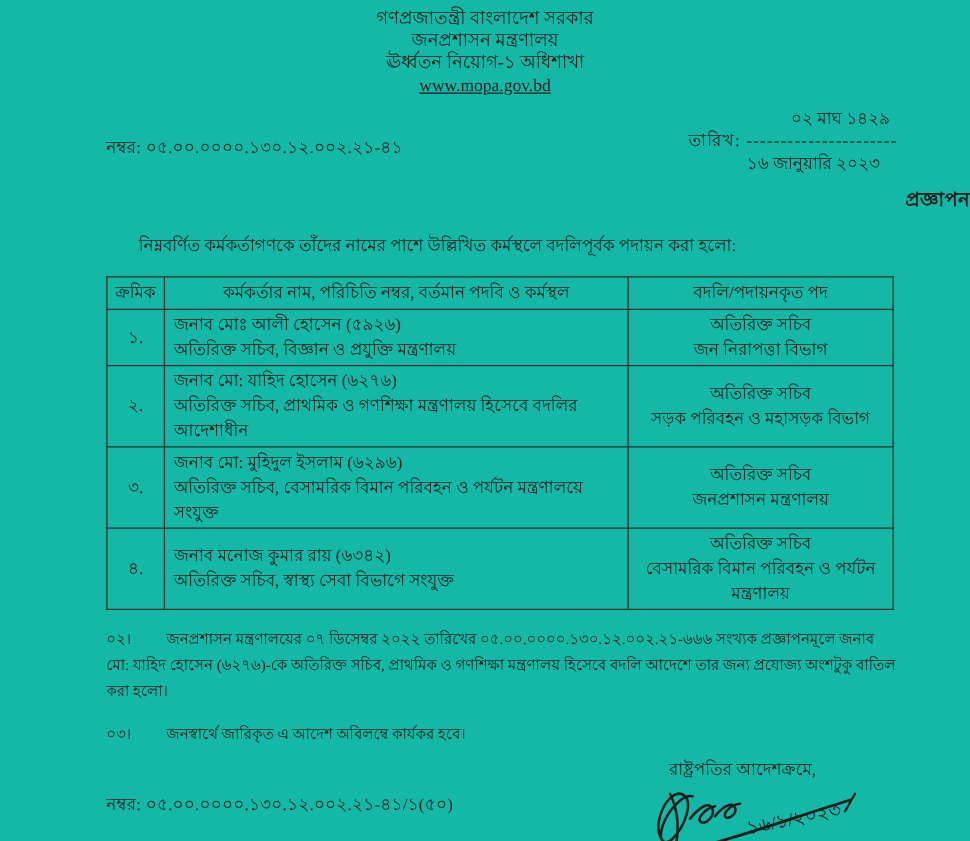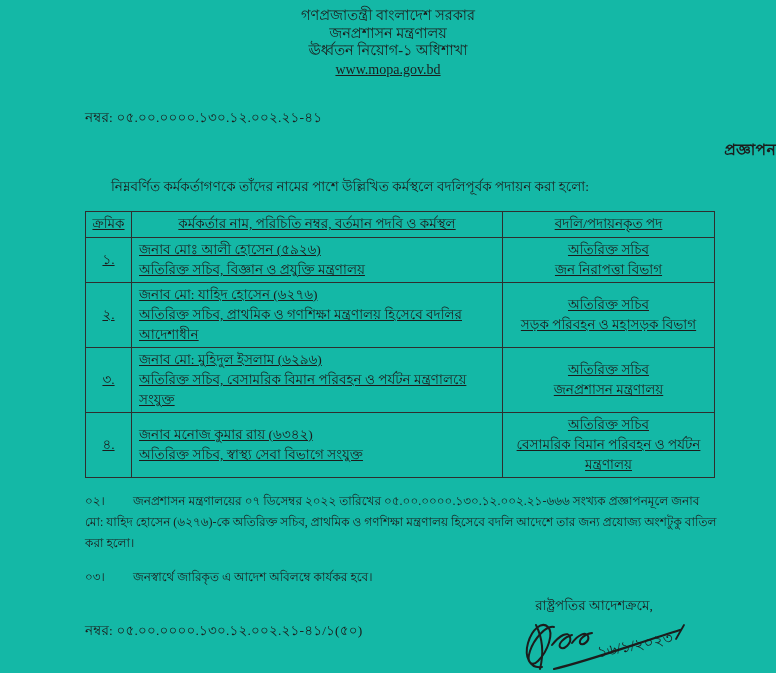--- a/index.html
+++ b/index.html
@@ -25,55 +25,63 @@
   .date-block { text-align:right; line-height:18px; }
   .date-block .bn-date  { padding-right:6px; }
   .date-block .dash-row { white-space:nowrap; letter-spacing:1px; }
   .date-block .gr-date  { padding-right:14px; }
   
   .title { text-align:right; font-weight:bold; font-size:15.5px; margin-top:8px; letter-spacing:0.3px;margin-left:48px; }
   .intro { margin:12px 60px 12px 85px; text-indent:26px; font-size:13.5px; }
   
   table.transfer { border-collapse:collapse; margin:3px 0 0 85px; width:629px;
                    font-size:13.5px; table-layout:fixed; }
-  table.transfer th, table.transfer td { border:1.2px solid #2e2e2e; padding:2px 7px;text-decoration:underline; }
+  table.transfer th, table.transfer td { border:1.2px solid #2e2e2e; padding:2px 7px; }
   table.transfer th { font-weight:normal; text-align:center; padding:1px 4px; }
   col.c-serial { width:46px; }
   col.c-name   { width:371px; }
   col.c-post   { width:212px; }
   td.serial { text-align:center; vertical-align:middle; }
   td.name   { text-align:left;  vertical-align:middle; line-height:20px; }
   td.post   { text-align:center; vertical-align:middle; line-height:20px; }
   table.transfer tbody tr { height:44px; }
   
   .para { margin:13px 58px 0 85px; font-size:12px; line-height:21px; text-align:left; }
   .para .num { display:inline-block; min-width:48px; }
   
   .sig-block { width:250px; margin:8px 48px 0 auto; text-align:center; font-size:13.5px; line-height:19px; }
   .sig-order { text-align:center; padding-right:18px; }
   .sig-art   { display:block; margin:2px auto -4px auto; }
   
-  .footer-memo { position:absolute; left:85px; bottom:30px; font-size:13.5px; letter-spacing:0.2px; }
+  .footer-memo { position:absolute; left:85px; bottom:17px; font-size:13.5px; letter-spacing:0.2px; }
 </style>
 </head>
 <body>
 
 <div class="page">
 
   <div class="letterhead">
     <div>গণপ্রজাতন্ত্রী বাংলাদেশ সরকার</div>
     <div>জনপ্রশাসন মন্ত্রণালয়</div>
     <div>ঊর্ধ্বতন নিয়োগ-১ অধিশাখা</div>
     <div><a href="#" class="site">www.mopa.gov.bd</a></div>
   </div>
 
   <div class="ref-row">
     <div class="memo-line">
       <span>নম্বর:</span>
       <span>০৫.০০.০০০০.১৩০.১২.০০২.২১-৪১</span>
+    </div>
+    <div class="date-block">
+      <div class="bn-date">০২ মাঘ ১৪২৯</div>
+      <div class="dash-row">
+        <span>তারিখ:</span>
+        <span>----------------------</span>
+      </div>
+      <div class="gr-date">১৬ জানুয়ারি ২০২৩</div>
     </div>
   </div>
 
   <div class="title">প্রজ্ঞাপন</div>
 
   <div class="intro">নিম্নবর্ণিত কর্মকর্তাগণকে তাঁদের নামের পাশে উল্লিখিত কর্মস্থলে বদলিপূর্বক পদায়ন করা হলো:</div>
 
   <table class="transfer">
     <colgroup>
         <col class="c-serial">

